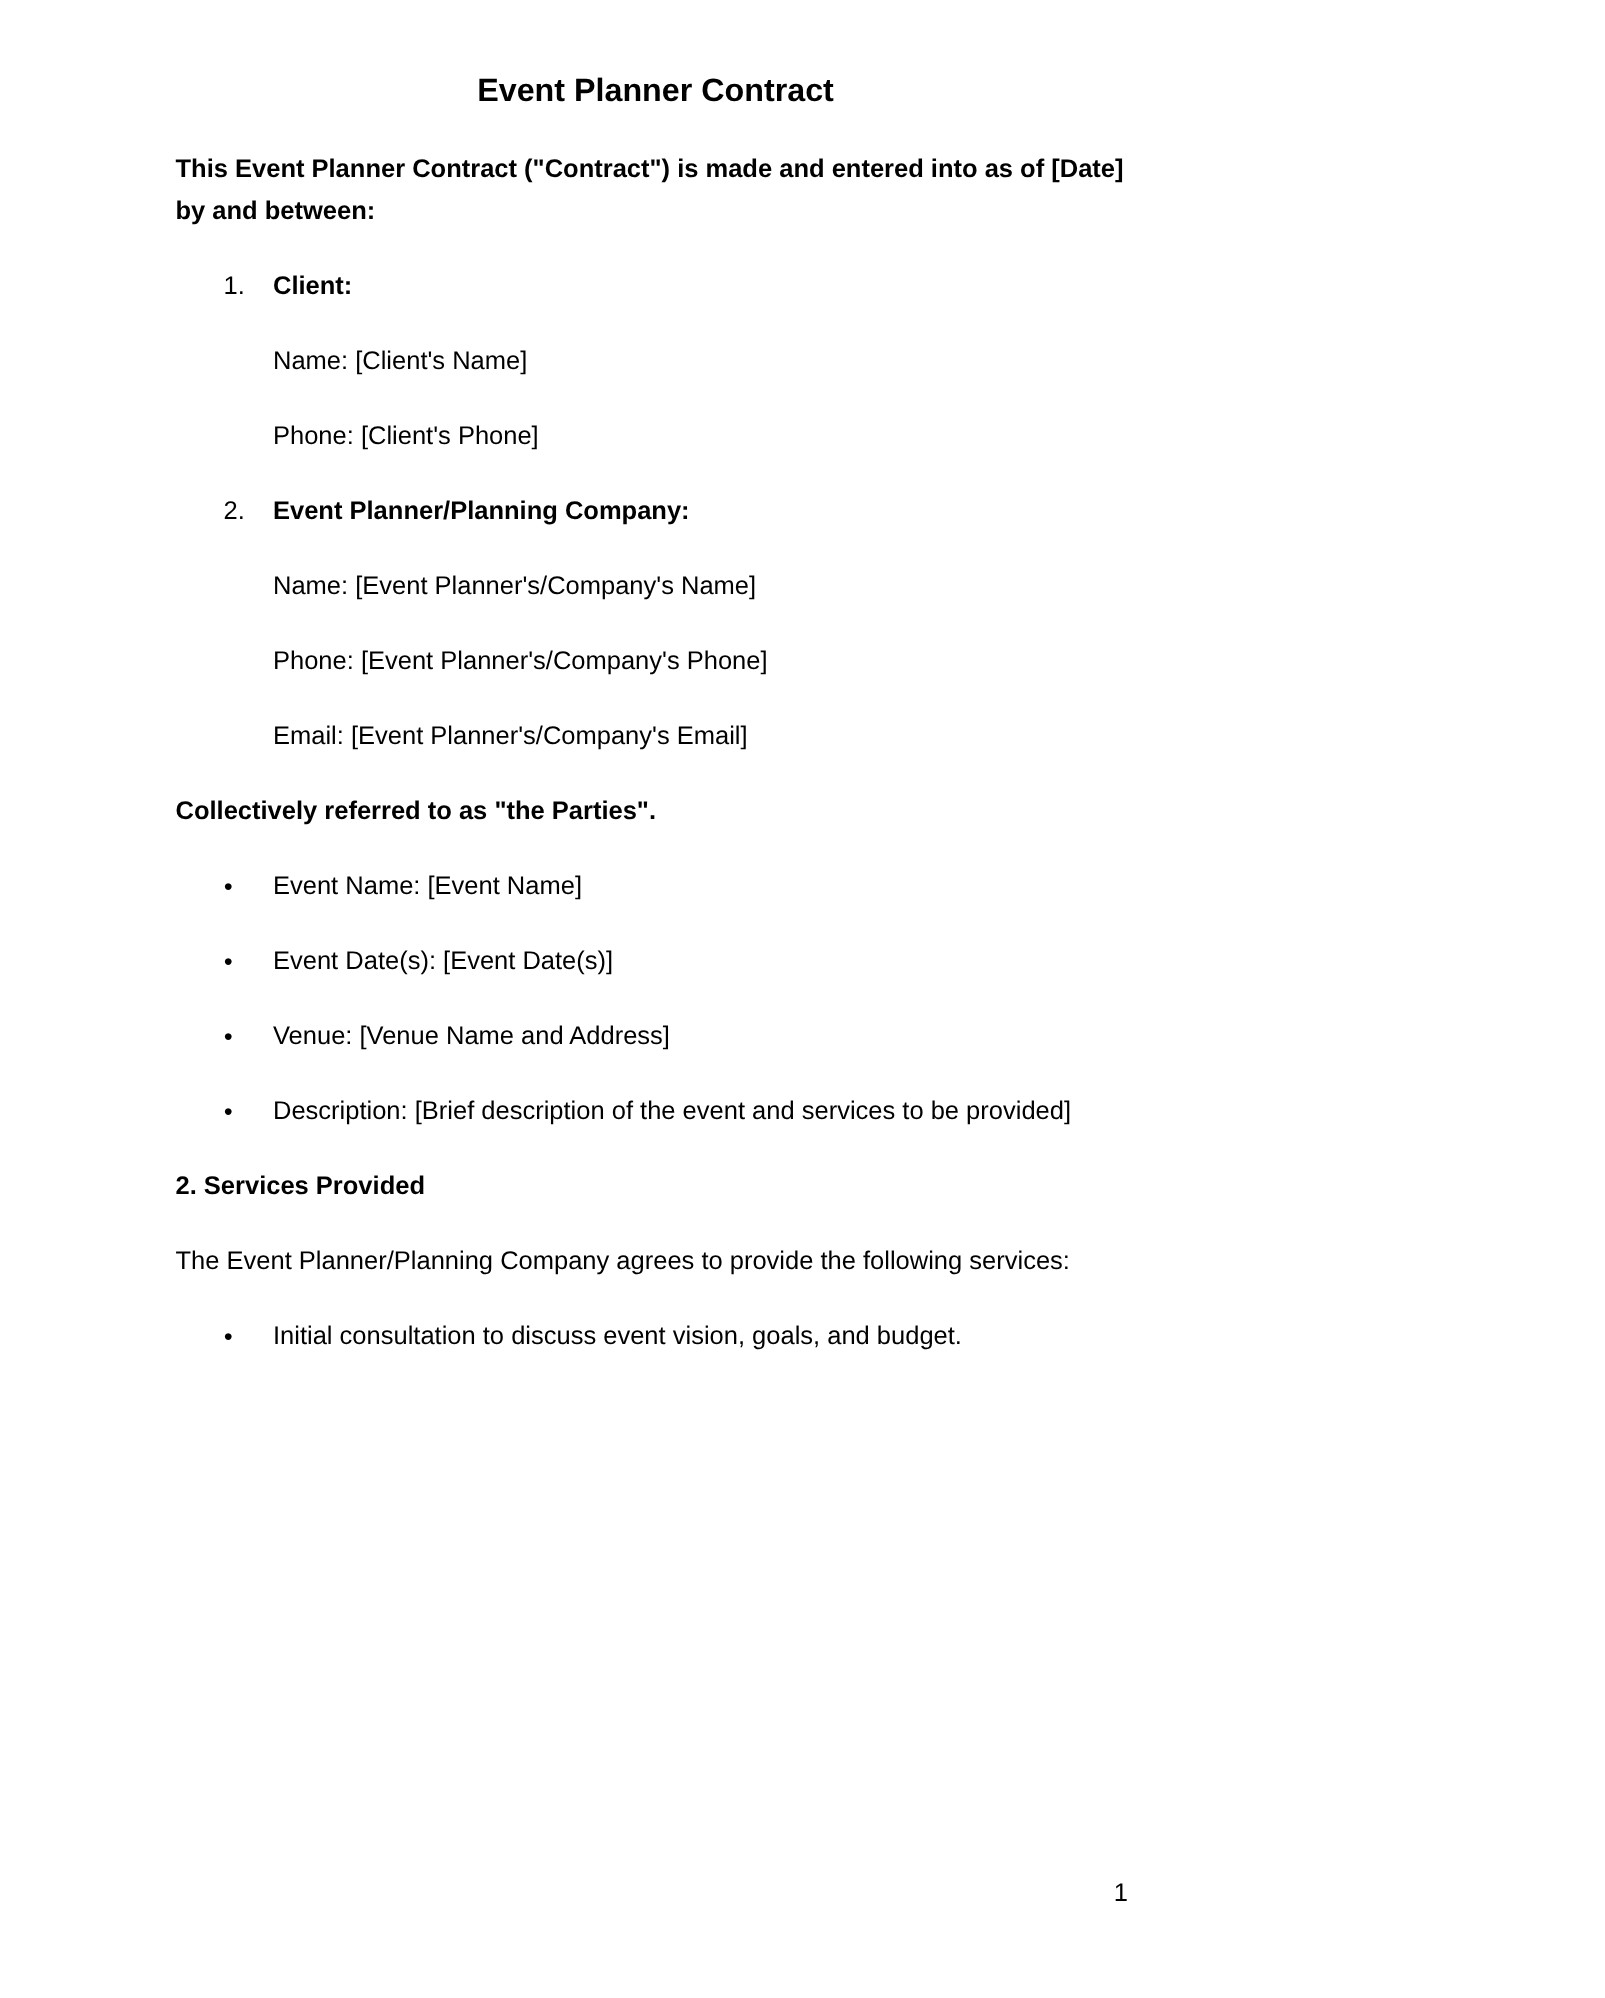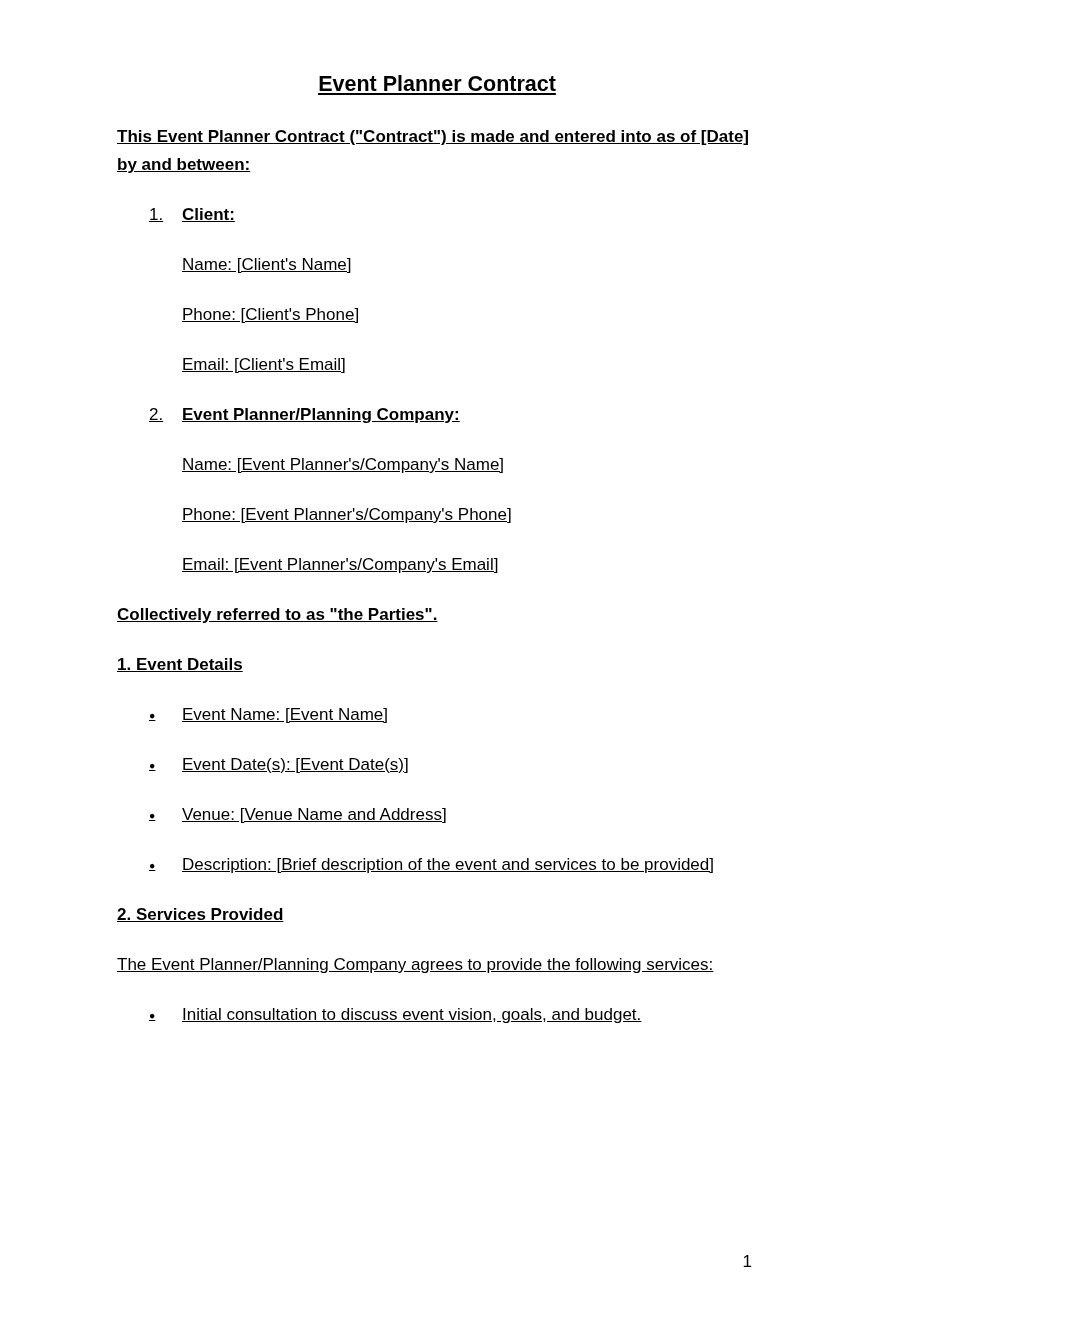--- a/index.html
+++ b/index.html
@@ -12,23 +12,22 @@
     height: 1332px;
     font-family: "Liberation Sans", sans-serif;
     color: #000000;
   }
   .page {
     position: relative;
     box-sizing: border-box;
     width: 874px;
     height: 1332px;
     background: #ffffff;
-    padding: 69px 117px 0 117px;
+    padding: 45px 117px 0 117px;
     overflow: hidden;
-    text-decoration: underline;
   }
   .doc-title {
     font-size: 21.5px;
     line-height: 30px;
     font-weight: bold;
     text-align: center;
     margin: 0 0 24px 0;
   }
   .para {
     font-size: 17px;
@@ -74,33 +73,31 @@
   <h1 class="doc-title">Event Planner Contract</h1>
 
   <p class="para bold">This Event Planner Contract ("Contract") is made and entered into as of [Date] by and between:</p>
 
   <div class="list-item">
     <span class="marker">1.</span>
     <span class="item-text bold">Client:</span>
   </div>
   <p class="para sub-para">Name: [Client's Name]</p>
   <p class="para sub-para">Phone: [Client's Phone]</p>
-  <p class="para sub-para">Email: [Client's Email]</p>
 
   <div class="list-item">
     <span class="marker">2.</span>
     <span class="item-text bold">Event Planner/Planning Company:</span>
   </div>
   <p class="para sub-para">Name: [Event Planner's/Company's Name]</p>
   <p class="para sub-para">Phone: [Event Planner's/Company's Phone]</p>
   <p class="para sub-para">Email: [Event Planner's/Company's Email]</p>
 
   <p class="para bold">Collectively referred to as "the Parties".</p>
 
-  <p class="para bold">1. Event Details</p>
 
   <div class="list-item">
     <span class="marker bullet">●</span>
     <span class="item-text">Event Name: [Event Name]</span>
   </div>
   <div class="list-item">
     <span class="marker bullet">●</span>
     <span class="item-text">Event Date(s): [Event Date(s)]</span>
   </div>
   <div class="list-item">

